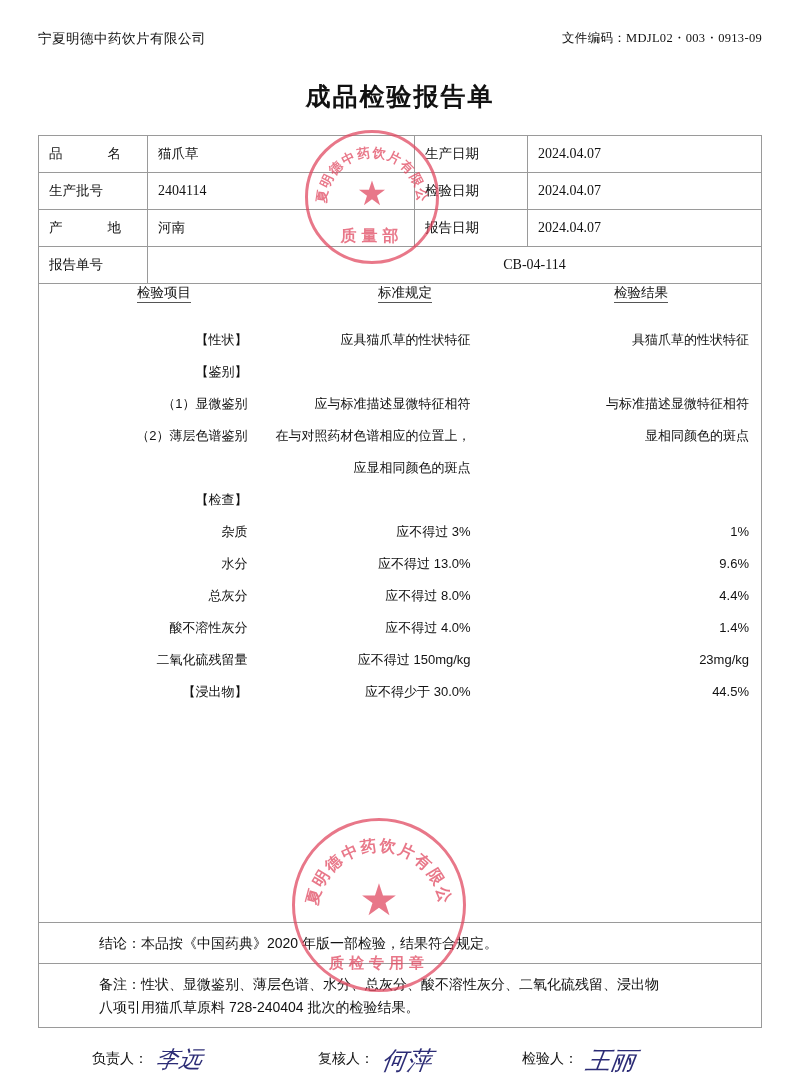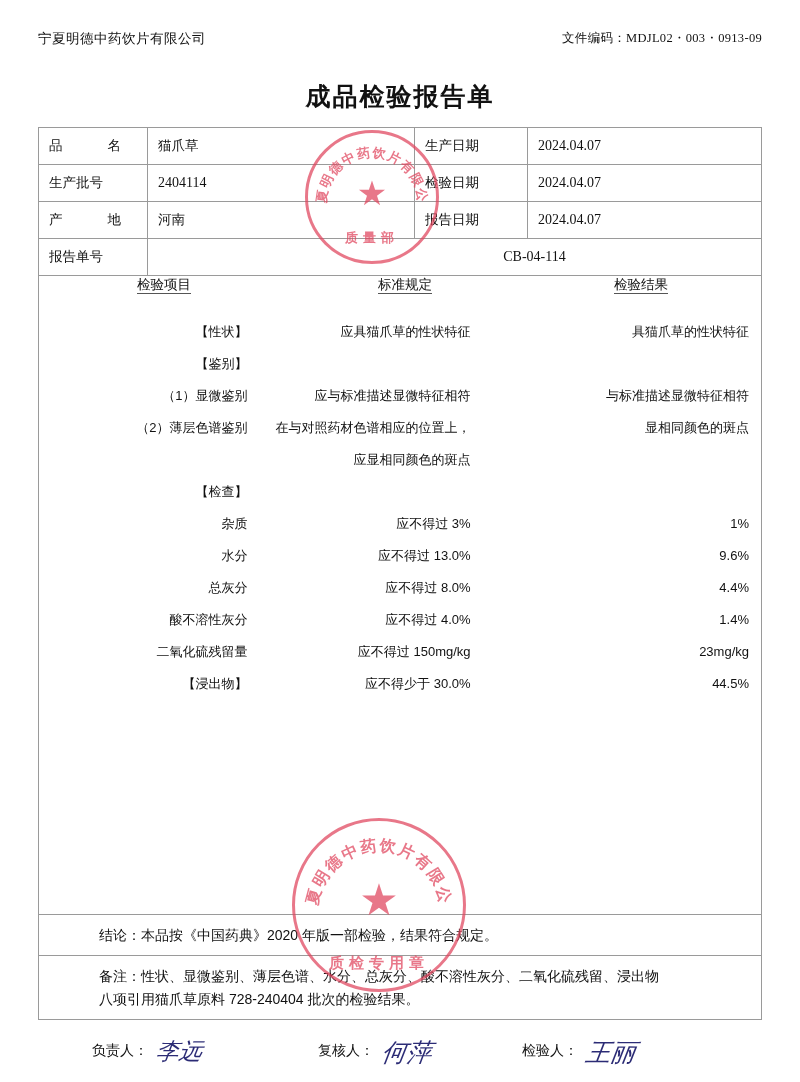--- a/index.html
+++ b/index.html
@@ -36,21 +36,21 @@
     font-family: "Liberation Serif", serif;
     font-size: 12.5px;
     letter-spacing: 0.3px;
   }
   .doc-title {
     text-align: center;
     font-size: 25px;
     font-weight: bold;
     letter-spacing: 2px;
     margin-top: 32px;
-    margin-bottom: 14px;
+    margin-bottom: 22px;
     font-family: "Liberation Sans", "DejaVu Sans", sans-serif;
   }
   table.main {
     width: 100%;
     border-collapse: collapse;
     table-layout: fixed;
     font-size: 13.5px;
     padding-left: 42px;
   }
   table.main td {
@@ -106,20 +106,21 @@
   .col-res  { width: auto; }
   .res-head td {
     text-align: center;
     padding: 12px 0 6px 0;
     font-family: "Liberation Sans", "DejaVu Sans", sans-serif;
     font-size: 13.5px;
   }
   .res-head .u {
     border-bottom: 1px solid #555;
     padding-bottom: 1px;
+    font-family: Liberation Mono, monospace;
   }
   .res-body {
     position: relative;
     height: 620px;
   }
   .res-cols {
     display: flex;
     height: 100%;
   }
   .rc {
@@ -225,21 +226,21 @@
     position: absolute;
     left: 0;
     width: 100%;
     text-align: center;
     bottom: 16px;
     font-family: "Liberation Sans", "DejaVu Sans", sans-serif;
     font-weight: bold;
     letter-spacing: 5px;
     color: #e0445c;
   }
-  .stamp-top .bottom-label { font-size: 13px; bottom: 14px; }
+  .stamp-top .bottom-label { font-size: 16px; bottom: 14px; }
   .stamp-bottom .bottom-label { font-size: 15px; bottom: 16px; }
 </style>
 </head>
 <body>
 
 <div class="page">
 
   <div class="header-row">
     <div class="header-left">宁夏明德中药饮片有限公司</div>
     <div class="header-right">

